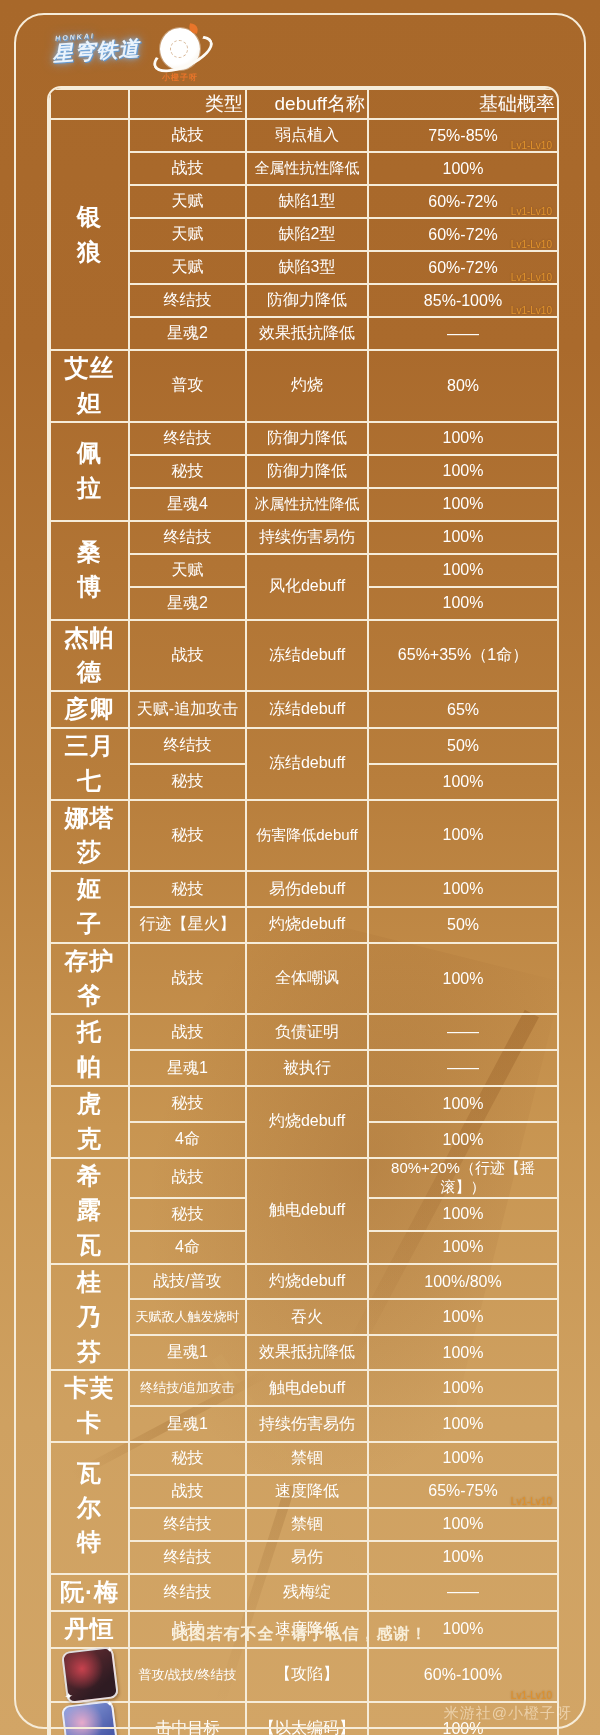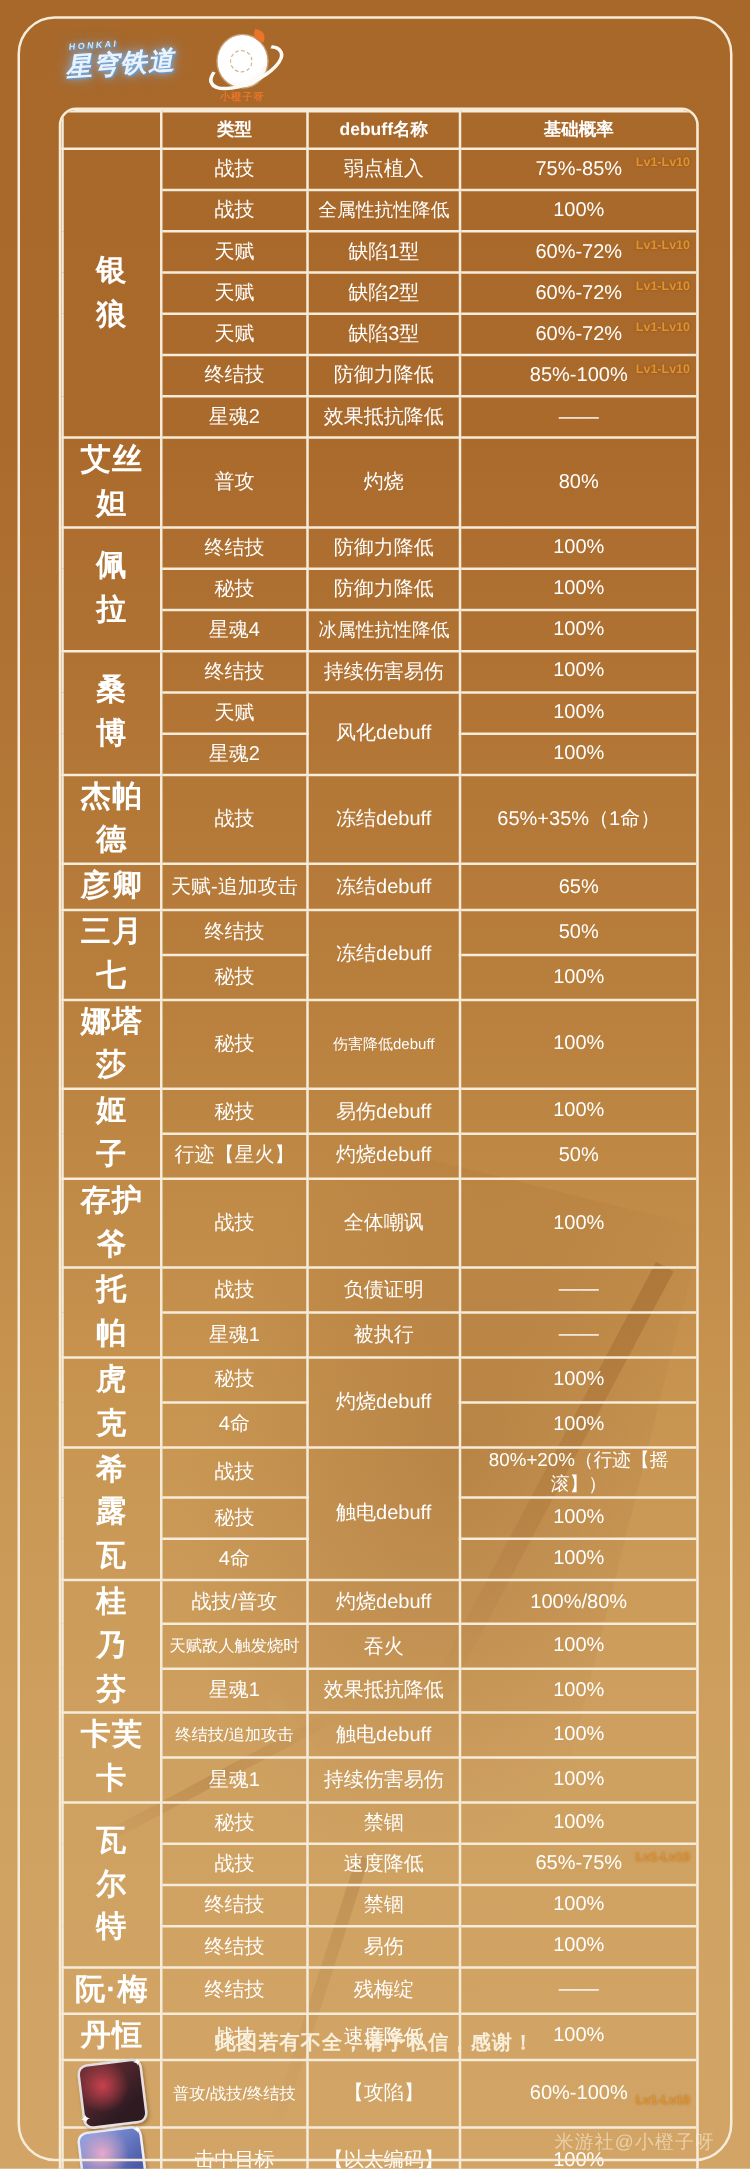--- a/index.html
+++ b/index.html
@@ -25,21 +25,21 @@
   .art5{left:250px;top:1480px;width:10px;height:230px;transform:rotate(18deg);
     background:linear-gradient(rgba(120,70,20,.18),transparent);}
 
   
   .logo-sr{
     position:absolute;left:52px;top:32px;z-index:4;transform:rotate(-4deg);
     font-size:21px;font-weight:bold;font-style:italic;color:#eaf3fc;letter-spacing:1px;
     text-shadow:0 0 5px #7fb4e8,1px 1px 0 #5a8fc8,0 0 12px rgba(130,180,240,.8);
   }
   .logo-sr .sub{display:block;font-size:7px;letter-spacing:2px;margin-left:4px;margin-bottom:-2px;color:#dcebf8;}
-  .logo-orange{position:absolute;left:164px;top:28px;width:60px;z-index:4;text-align:center;}
+  .logo-orange{position:absolute;left:150px;top:28px;width:60px;z-index:4;text-align:center;}
   .logo-orange .globe{
     position:relative;width:40px;height:42px;margin:0 auto;border-radius:50%;
     background:radial-gradient(circle at 38% 32%,#ffffff 60%,#efe6d6 100%);
     box-shadow:0 0 0 1px rgba(255,255,255,.35);
   }
   .logo-orange .ring{
     position:absolute;left:-9px;top:12px;width:58px;height:22px;border-radius:50%;
     border:3px solid #fdfbf6;transform:rotate(-24deg);border-top-color:transparent;
   }
   .logo-orange .leaf{
@@ -51,28 +51,28 @@
   .logo-orange .oname{margin-top:2px;font-size:8px;font-weight:bold;color:#e8752a;letter-spacing:1px;}
 
   
   .table-wrap{
     position:absolute;left:47px;top:86px;width:508px;z-index:2;
     border:2px solid #f6ecd9;border-radius:14px;overflow:hidden;
   }
   table{border-collapse:collapse;width:100%;table-layout:fixed;}
   th,td{border:2px solid #f6ecd9;color:#ffffff;text-align:center;vertical-align:middle;padding:0 2px;}
   thead tr{height:30px;}
-  thead th{font-size:14px;font-weight:bold;}
+  thead th{font-size:19px;font-weight:normal;text-align:right;}
   tbody tr{height:33px;}
   tbody tr.avatar-row{height:49px;}
   td{font-size:16px;}
   td.name-cell{font-size:24px;font-weight:bold;white-space:pre-line;line-height:1.45;letter-spacing:1px;}
   td.prob-cell{position:relative;}
   td .lv{
-    position:absolute;right:5px;bottom:15px;font-size:10px;font-weight:bold;color:#e0922d;
+    position:absolute;right:5px;bottom:0;font-size:10px;font-weight:normal;color:#e0922d;
     text-shadow:0 0 2px rgba(90,45,0,.4);letter-spacing:0px;
   }
   .lc-avatar{
     width:48px;height:48px;margin:0 auto;border-radius:8px;position:relative;
     transform:rotate(-7deg);border:2px solid rgba(255,255,255,.85);
     box-shadow:1px 2px 3px rgba(70,35,0,.35);
   }
   .lc-avatar::after{content:"✦";position:absolute;left:-4px;bottom:-2px;color:#fff;font-size:10px;}
   .lc-avatar::before{content:"✦";position:absolute;right:-3px;top:-4px;color:#fff;font-size:8px;}
 
@@ -221,21 +221,21 @@
           <td rowspan="2">冻结debuff</td>
           <td class="prob-cell"><span>50%</span></td>
         </tr>
         <tr>
           <td>秘技</td>
           <td class="prob-cell"><span>100%</span></td>
         </tr>
         <tr>
           <td class="name-cell" rowspan="1">娜塔莎</td>
           <td>秘技</td>
-          <td rowspan="1" style="font-size: 12px; text-align: center;">伤害降低debuff</td>
+          <td rowspan="1" style="font-size: 15px; text-align: center;">伤害降低debuff</td>
           <td class="prob-cell"><span>100%</span></td>
         </tr>
         <tr>
           <td class="name-cell" rowspan="2">姬
 子</td>
           <td>秘技</td>
           <td rowspan="1">易伤debuff</td>
           <td class="prob-cell"><span>100%</span></td>
         </tr>
         <tr>

